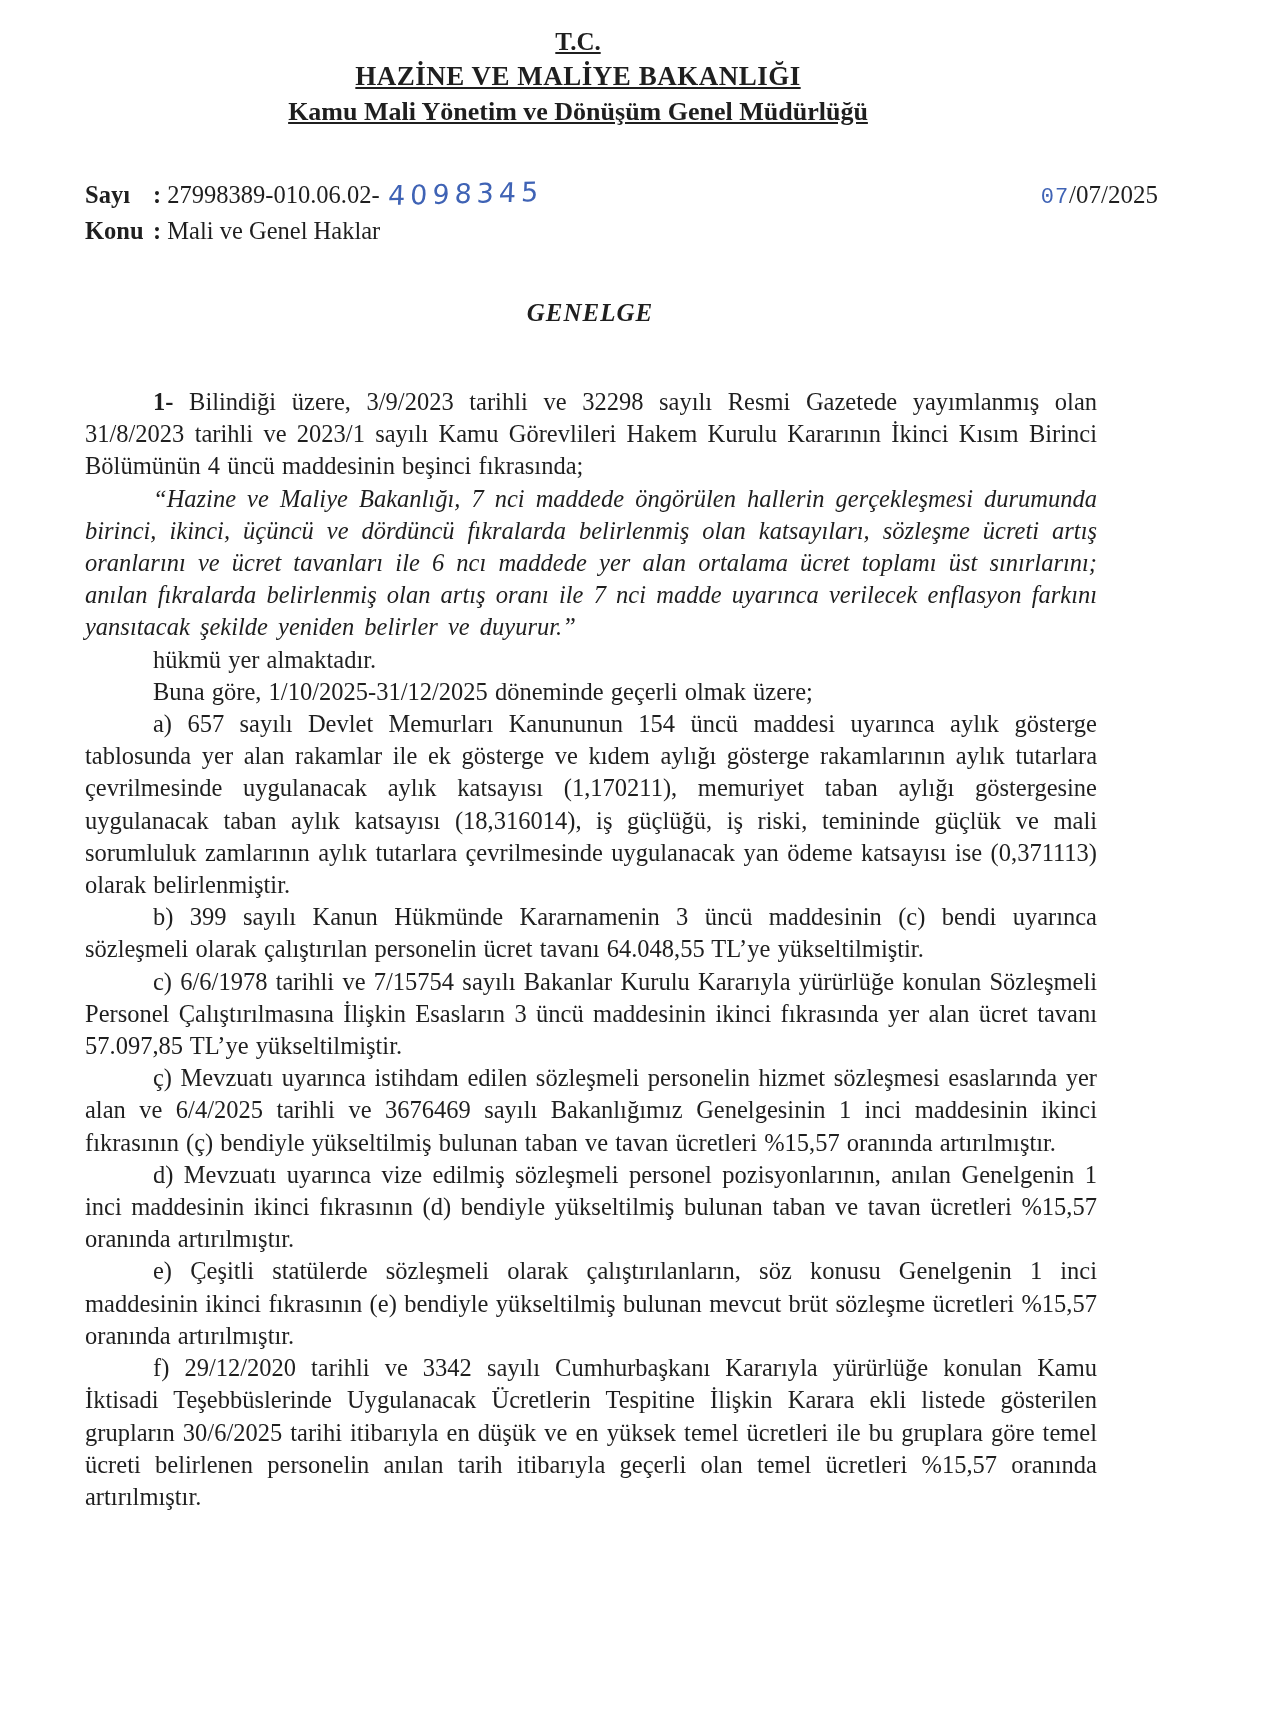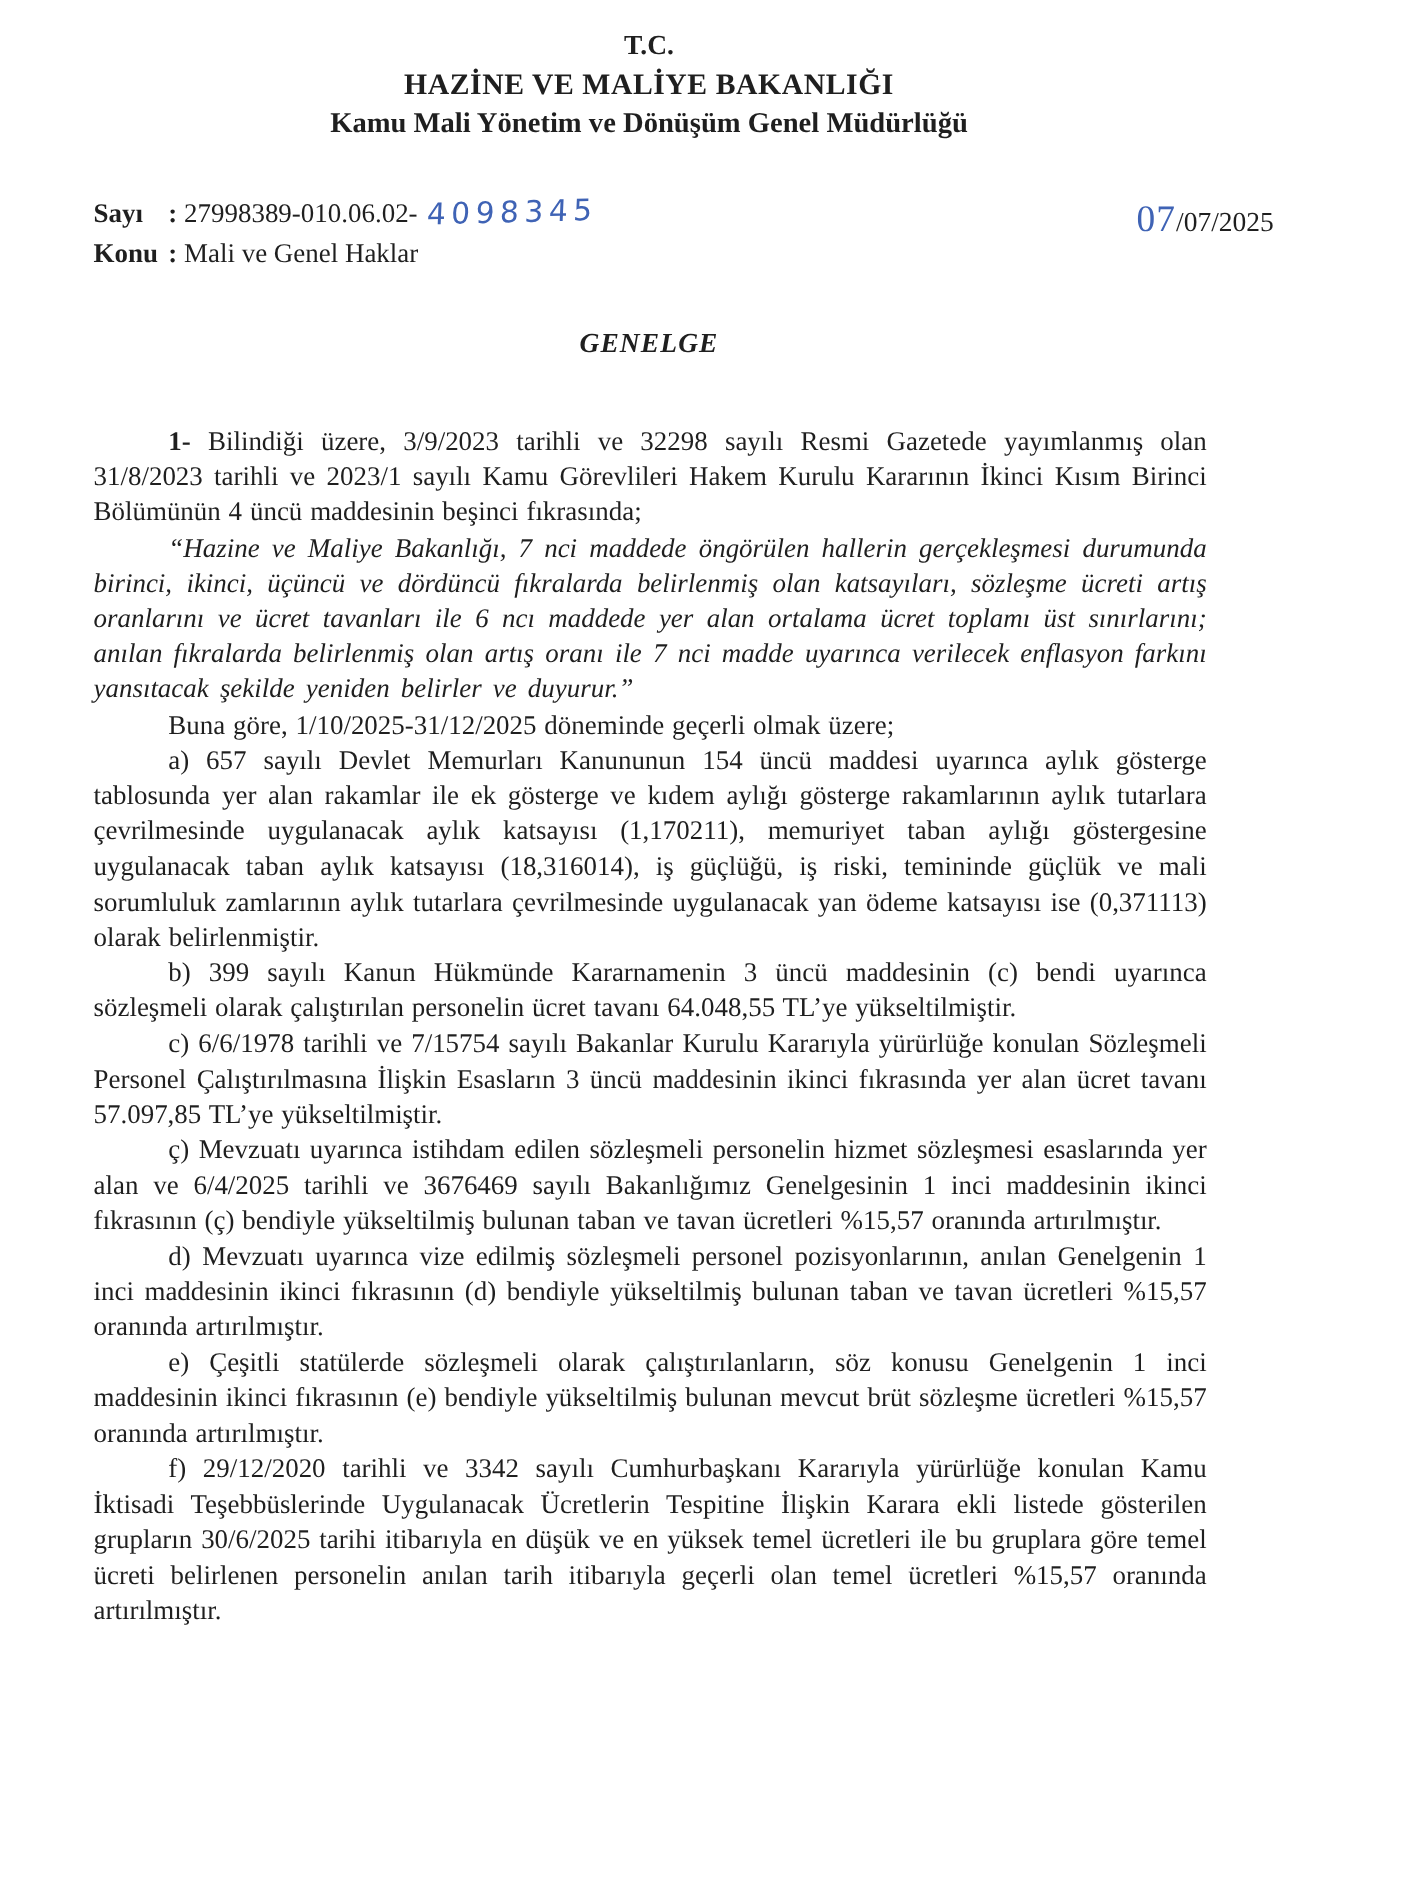--- a/index.html
+++ b/index.html
@@ -8,22 +8,22 @@
     position:relative;
     width:1280px; height:1714px;
     margin:0 auto;
     background:#ffffff;
     color:#1f1f1f;
     font-family:"Liberation Serif", serif;
     overflow:hidden;
   }
   
   .letterhead {
-    position:absolute; top:26px; left:60px; width:1060px;
-    text-align:center; font-weight:bold;
+    position:absolute; top:26px; left:48px; width:1060px;
+    text-align:center; font-weight:bold;text-decoration:underline;
   }
   .letterhead .l1 { font-size:25px; line-height:32px; }
   .letterhead .l2 { font-size:27px; line-height:36px; letter-spacing:0.5px; }
   .letterhead .l3 { font-size:26px; line-height:36px; }
   
   .meta { position:absolute; top:176px; left:85px; width:1100px; font-size:24.5px; }
   .meta-row { line-height:36px; white-space:nowrap; }
   .meta-label { display:inline-block; width:68px; font-weight:bold; }
   .meta-colon { font-weight:bold; }
   .handwritten {
@@ -33,23 +33,23 @@
     font-size:27px;
     letter-spacing:5px;
     transform:rotate(-1.5deg) skewX(-4deg);
     margin-left:8px;
   }
   .doc-date {
     position:absolute; top:181px; right:122px;
     font-size:25px; white-space:nowrap;
   }
   .doc-date .hand-date {
-    font-family:Liberation Serif, serif;
+    font-family:Liberation Mono, monospace;
     color:#3f63b5;
-    font-size:34px;
+    font-size:22px;
     letter-spacing:1px;
     text-align:right;
   }
   
   .doc-title {
     position:absolute; top:296px; left:60px; width:1060px;
     text-align:center; font-weight:bold;
   }
   .doc-title .t1 { font-size:25px; line-height:34px; letter-spacing:1px;font-style:italic; }
   .doc-title .t2 { font-size:24px; line-height:34px; }
@@ -95,20 +95,21 @@
     <span class="hand-date">07</span><span>/07/2025</span>
   </div>
 
   <div class="doc-title">
     <div class="t1">GENELGE</div>
   </div>
 
   <div class="doc-body">
     <p class="para"><span class="bold">1-</span> <span>Bilindiği üzere, 3/9/2023 tarihli ve 32298 sayılı Resmi Gazetede yayımlanmış olan 31/8/2023 tarihli ve 2023/1 sayılı Kamu Görevlileri Hakem Kurulu Kararının İkinci Kısım Birinci Bölümünün 4 üncü maddesinin beşinci fıkrasında;</span></p>
     <p class="para quote">“Hazine ve Maliye Bakanlığı, 7 nci maddede öngörülen hallerin gerçekleşmesi durumunda birinci, ikinci, üçüncü ve dördüncü fıkralarda belirlenmiş olan katsayıları, sözleşme ücreti artış oranlarını ve ücret tavanları ile 6 ncı maddede yer alan ortalama ücret toplamı üst sınırlarını; anılan fıkralarda belirlenmiş olan artış oranı ile 7 nci madde uyarınca verilecek enflasyon farkını yansıtacak şekilde yeniden belirler ve duyurur.”</p>
+    <p class="para">hükmü yer almaktadır.</p>
     <p class="para">Buna göre, 1/10/2025-31/12/2025 döneminde geçerli olmak üzere;</p>
     <p class="para">a) 657 sayılı Devlet Memurları Kanununun 154 üncü maddesi uyarınca aylık gösterge tablosunda yer alan rakamlar ile ek gösterge ve kıdem aylığı gösterge rakamlarının aylık tutarlara çevrilmesinde uygulanacak aylık katsayısı (1,170211), memuriyet taban aylığı göstergesine uygulanacak taban aylık katsayısı (18,316014), iş güçlüğü, iş riski, temininde güçlük ve mali sorumluluk zamlarının aylık tutarlara çevrilmesinde uygulanacak yan ödeme katsayısı ise (0,371113) olarak belirlenmiştir.</p>
     <p class="para">b) 399 sayılı Kanun Hükmünde Kararnamenin 3 üncü maddesinin (c) bendi uyarınca sözleşmeli olarak çalıştırılan personelin ücret tavanı 64.048,55 TL’ye yükseltilmiştir.</p>
     <p class="para">c) 6/6/1978 tarihli ve 7/15754 sayılı Bakanlar Kurulu Kararıyla yürürlüğe konulan Sözleşmeli Personel Çalıştırılmasına İlişkin Esasların 3 üncü maddesinin ikinci fıkrasında yer alan ücret tavanı 57.097,85 TL’ye yükseltilmiştir.</p>
     <p class="para">ç) Mevzuatı uyarınca istihdam edilen sözleşmeli personelin hizmet sözleşmesi esaslarında yer alan ve 6/4/2025 tarihli ve 3676469 sayılı Bakanlığımız Genelgesinin 1 inci maddesinin ikinci fıkrasının (ç) bendiyle yükseltilmiş bulunan taban ve tavan ücretleri %15,57 oranında artırılmıştır.</p>
     <p class="para">d) Mevzuatı uyarınca vize edilmiş sözleşmeli personel pozisyonlarının, anılan Genelgenin 1 inci maddesinin ikinci fıkrasının (d) bendiyle yükseltilmiş bulunan taban ve tavan ücretleri %15,57 oranında artırılmıştır.</p>
     <p class="para">e) Çeşitli statülerde sözleşmeli olarak çalıştırılanların, söz konusu Genelgenin 1 inci maddesinin ikinci fıkrasının (e) bendiyle yükseltilmiş bulunan mevcut brüt sözleşme ücretleri %15,57 oranında artırılmıştır.</p>
     <p class="para">f) 29/12/2020 tarihli ve 3342 sayılı Cumhurbaşkanı Kararıyla yürürlüğe konulan Kamu İktisadi Teşebbüslerinde Uygulanacak Ücretlerin Tespitine İlişkin Karara ekli listede gösterilen grupların 30/6/2025 tarihi itibarıyla en düşük ve en yüksek temel ücretleri ile bu gruplara göre temel ücreti belirlenen personelin anılan tarih itibarıyla geçerli olan temel ücretleri %15,57 oranında artırılmıştır.</p>
   </div>
 

